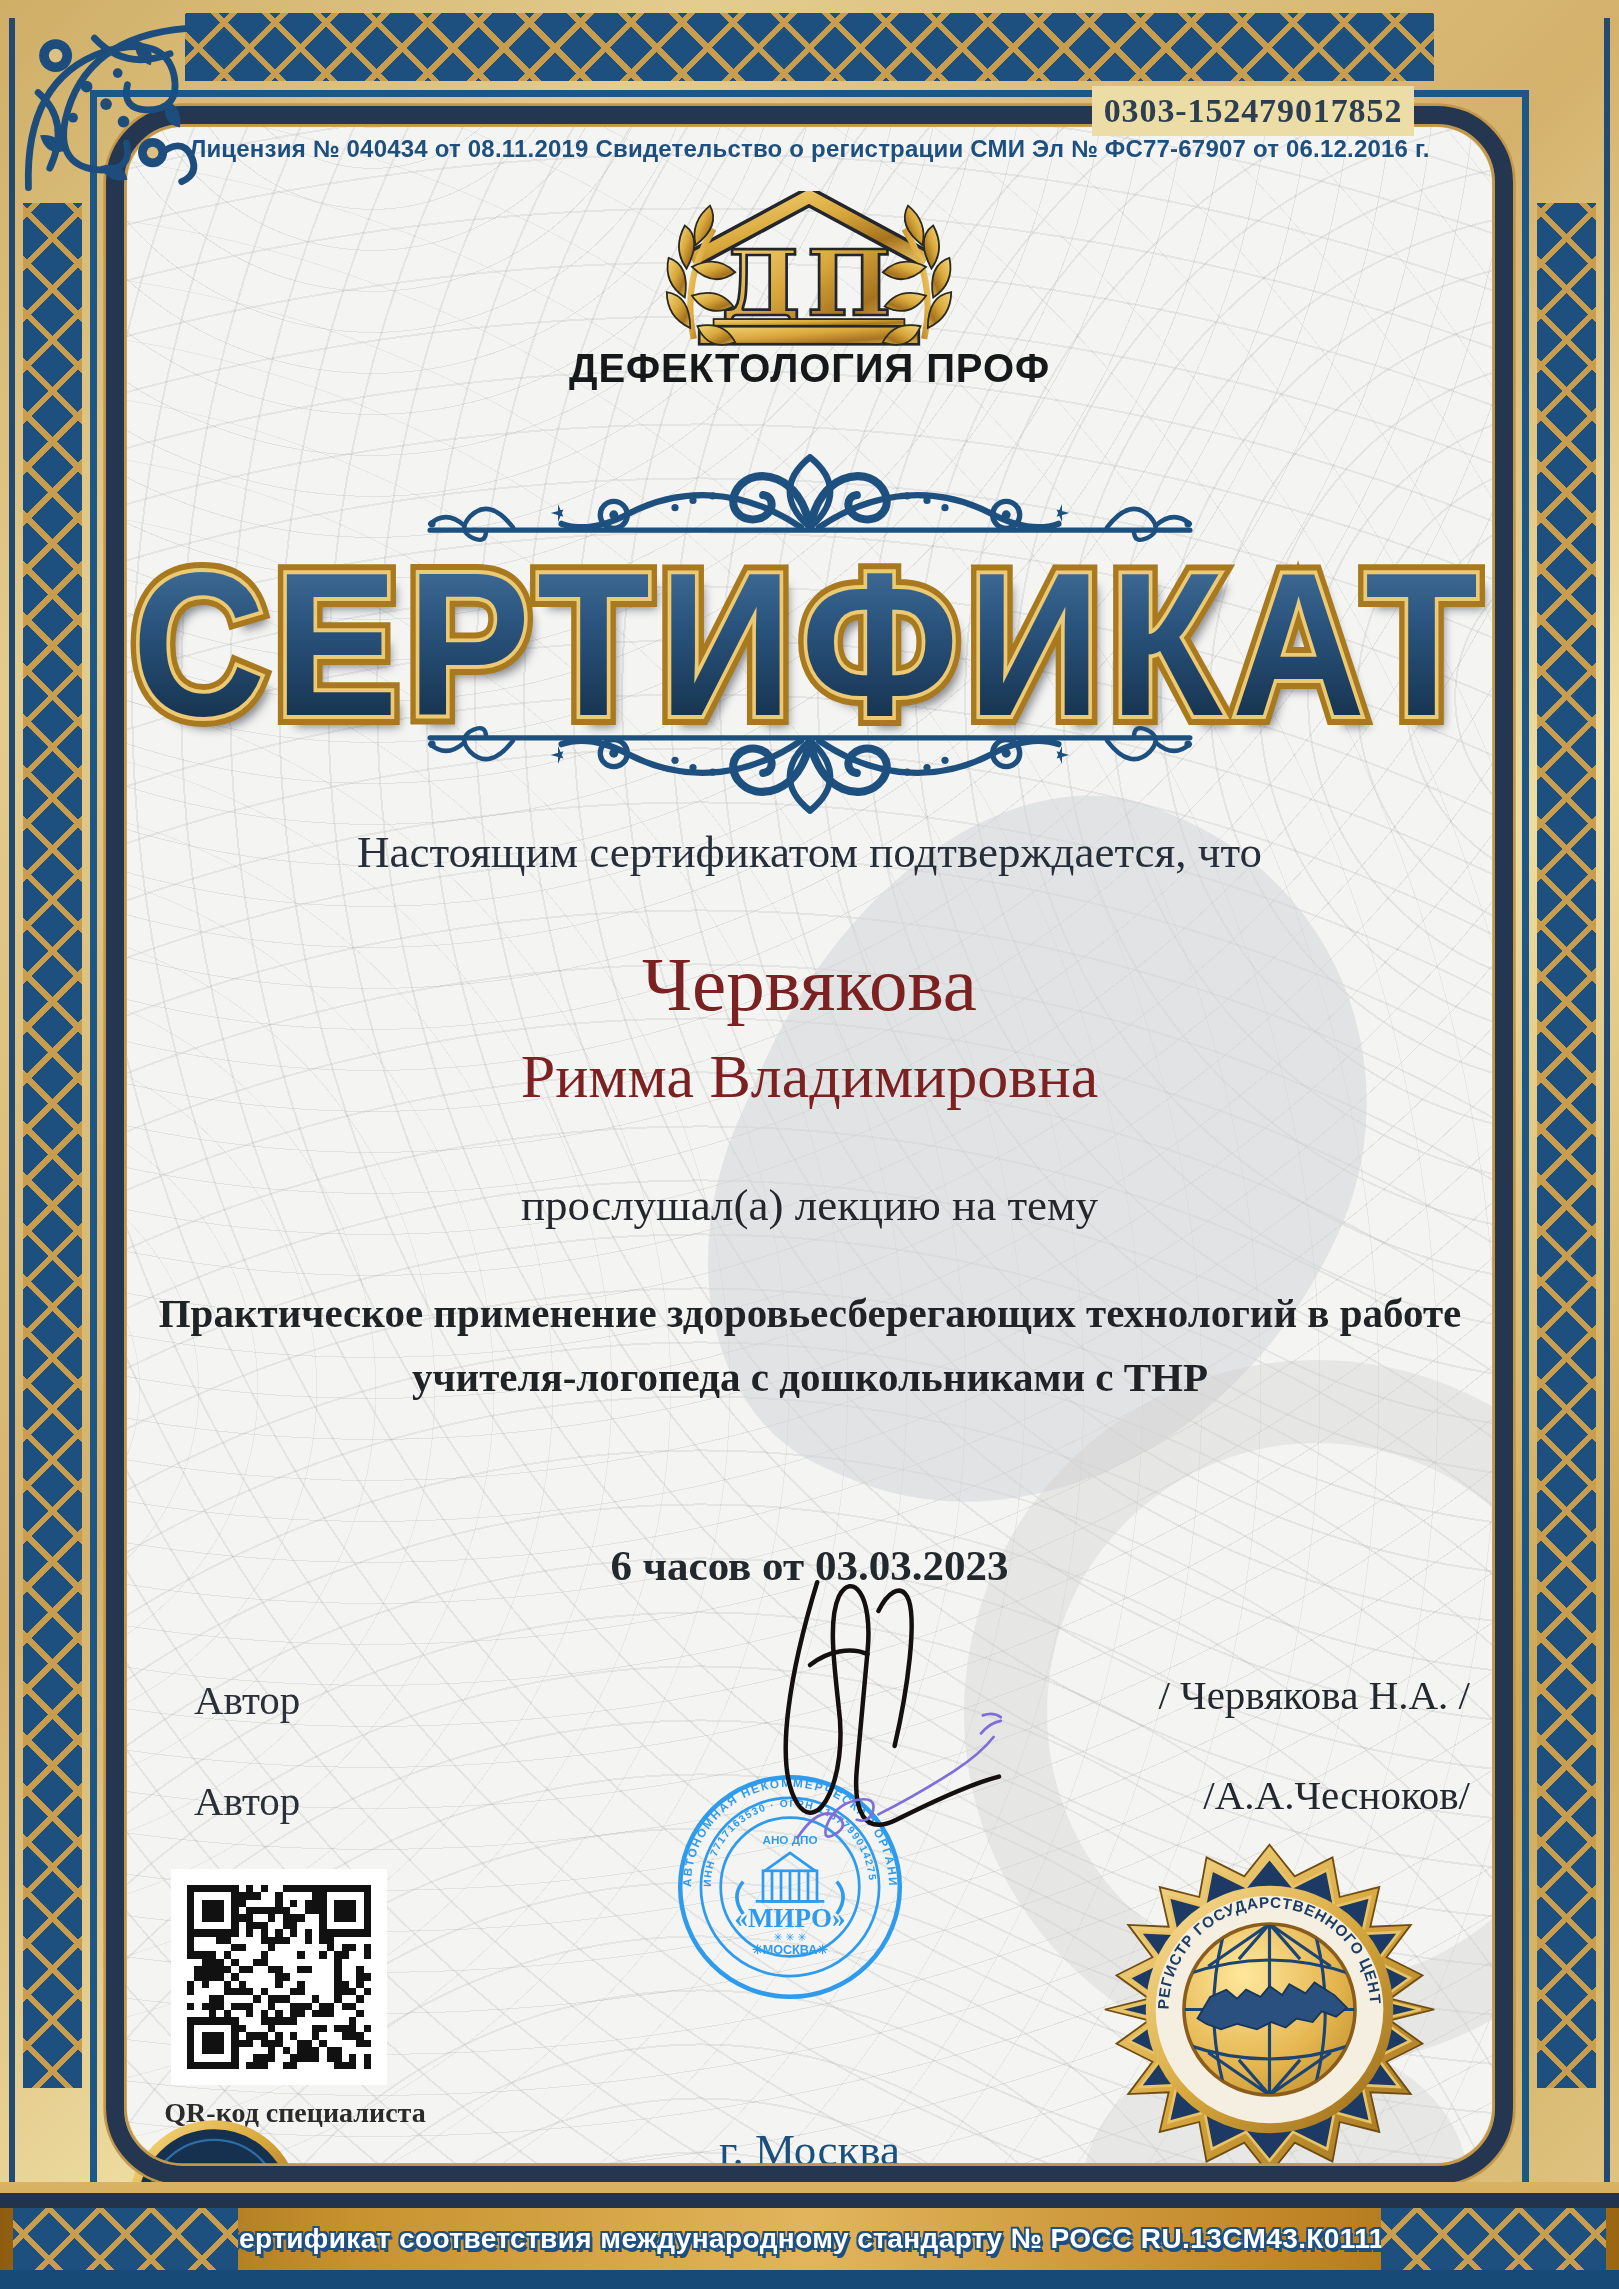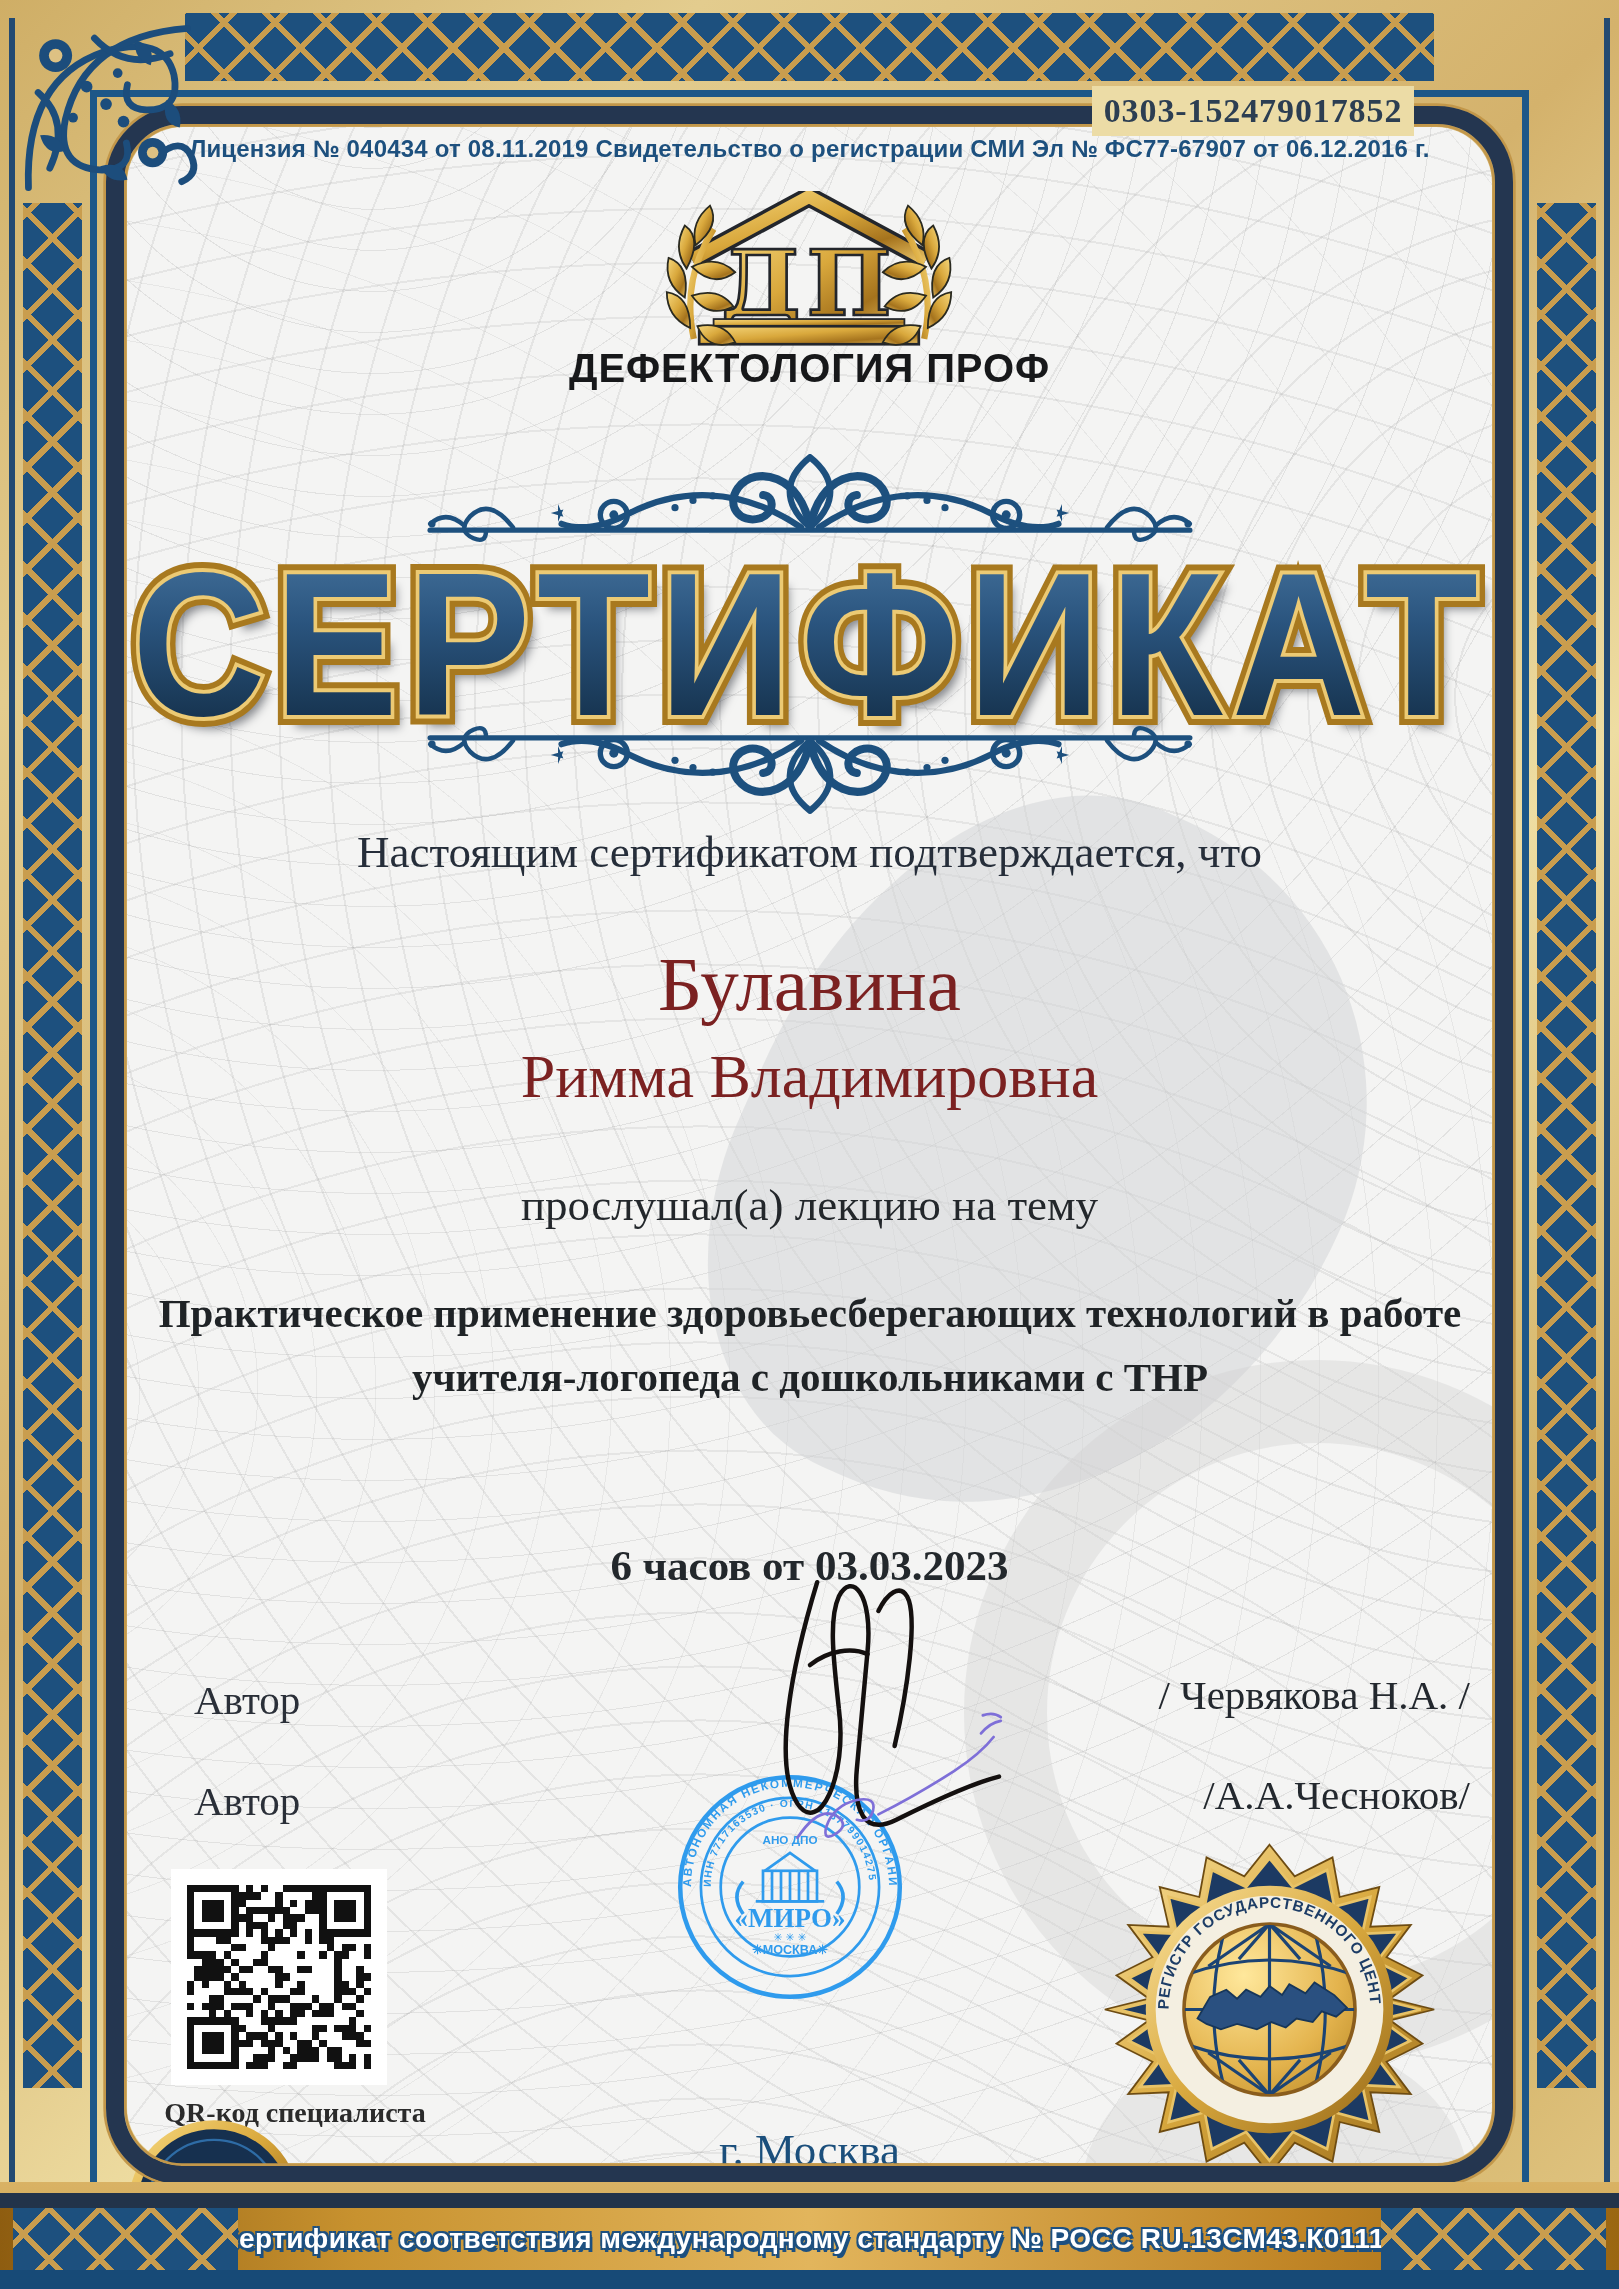--- a/index.html
+++ b/index.html
@@ -211,21 +211,21 @@
     <div class="title-layer t-stroke">СЕРТИФИКАТ</div>
     <div class="title-layer t-mid">СЕРТИФИКАТ</div>
     <div class="title-layer t-fill">СЕРТИФИКАТ</div>
   </div>
 
   <svg class="svgabs" style="left:378px;top:716px;transform:scaleY(-1);" width="864" height="104" viewBox="0 0 960 115">
       <use href="#flr"></use>
     </svg>
 
   <div class="abs serif statement">Настоящим сертификатом подтверждается, что</div>
-  <div class="abs serif name1">Булавина</div>
+  <div class="abs serif name1">Червякова</div>
   <div class="abs serif name2">Римма Владимировна</div>
   <div class="abs serif action">прослушал(а) лекцию на тему</div>
   <div class="abs serif topic" style="left:135px;">Практическое применение здоровьесберегающих технологий в работе учителя-логопеда с дошкольниками с ТНР</div>
   <div class="abs serif duration">6 часов от 03.03.2023</div>
 
   <svg class="svgabs" style="left:673px;top:1770px;" width="234" height="234" viewBox="-130 -130 260 260">
     <defs>
       <path id="sealOuter" d="M -110 0 A 110 110 0 1 1 109.99 -0.5"></path>
       <path id="sealMid" d="M -88 0 A 88 88 0 1 1 87.99 -0.5"></path>
     </defs>

